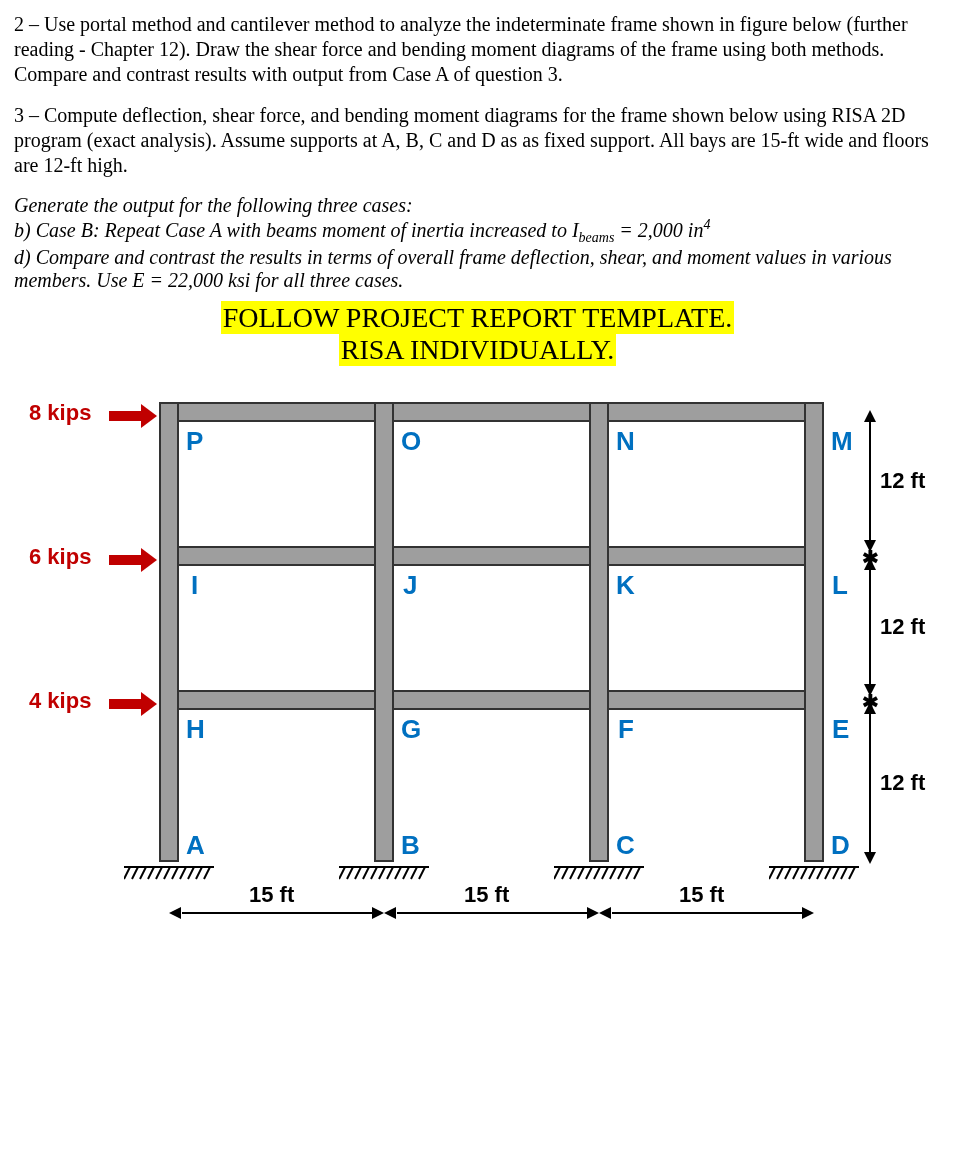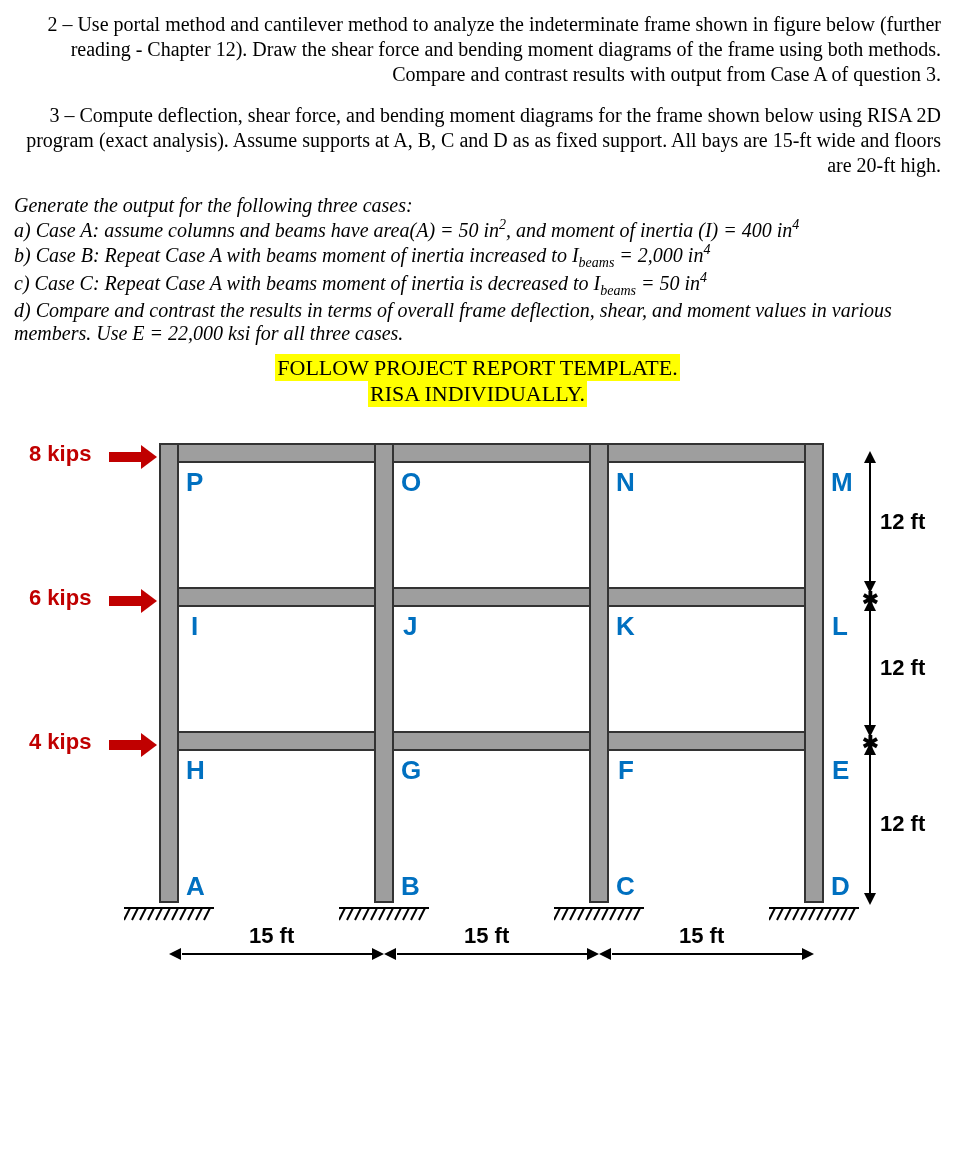--- a/index.html
+++ b/index.html
@@ -5,23 +5,23 @@
   body {
     font-family: "Times New Roman", Times, serif;
     font-size: 20px;
     color: #000;
     background: #fff;
     margin: 0;
     padding: 12px 14px;
     width: 955px;
     box-sizing: border-box;
   }
-  p { margin: 0 0 16px 0; line-height: 1.25; text-align: right; }
+  p { margin: 0 0 16px 0; line-height: 1.25; }
   .highlight-wrap { text-align: center; margin: 8px 0 20px 0; }
-  .highlight { background: #ffff00; font-size: 22px; padding: 1px 2px; }
+  .highlight { background: #ffff00; font-size: 28px; padding: 1px 2px; }
   .figure-area {
     position: relative;
     width: 920px;
     height: 580px;
     margin-top: 26px;
   }
   .load-label {
     position: absolute;
     font-family: Arial, Helvetica, sans-serif;
     font-weight: bold;
@@ -100,32 +100,26 @@
     font-weight: bold;
     color: #000;
   }
   sup, sub { font-size: 0.7em; }
 </style>
 </head>
 <body>
 
 <p>2 – Use portal method and cantilever method to analyze the indeterminate frame shown in figure below (further reading - Chapter 12). Draw the shear force and bending moment diagrams of the frame using both methods. Compare and contrast results with output from Case A of question 3.</p>
 
-<p>3 – Compute deflection, shear force, and bending moment diagrams for the frame shown below using RISA 2D program (exact analysis). Assume supports at A, B, C and D as as fixed support. All bays are 15-ft wide and floors are 20-ft high.</p>
+<p>3 – Compute deflection, shear force, and bending moment diagrams for the frame shown below using RISA 2D program (exact analysis). Assume supports at A, B, C and D as as fixed support. All bays are 15-ft wide and floors are 12-ft high.</p>
 
 <div style="margin-bottom:10px;font-style:italic;">
   <div>Generate the output for the following three cases:</div>
   <div>
-    <span>a) Case A: assume columns and beams have area(A) = 50 in</span><sup>2</sup><span>, and moment of inertia (I) = 400 in</span><sup>4</sup>
-  </div>
-  <div>
     <span>b) Case B: Repeat Case A with beams moment of inertia increased to I</span><sub>beams</sub><span> = 2,000 in</span><sup>4</sup>
-  </div>
-  <div>
-    <span>c) Case C: Repeat Case A with beams moment of inertia is decreased to I</span><sub>beams</sub><span> = 50 in</span><sup>4</sup>
   </div>
   <div>d) Compare and contrast the results in terms of overall frame deflection, shear, and moment values in various members. Use E = 22,000 ksi for all three cases.</div>
 </div>
 
 <div class="highlight-wrap">
   <span class="highlight">FOLLOW PROJECT REPORT TEMPLATE.</span><br>
   <span class="highlight">RISA INDIVIDUALLY.</span>
 </div>
 
 <div class="figure-area">

